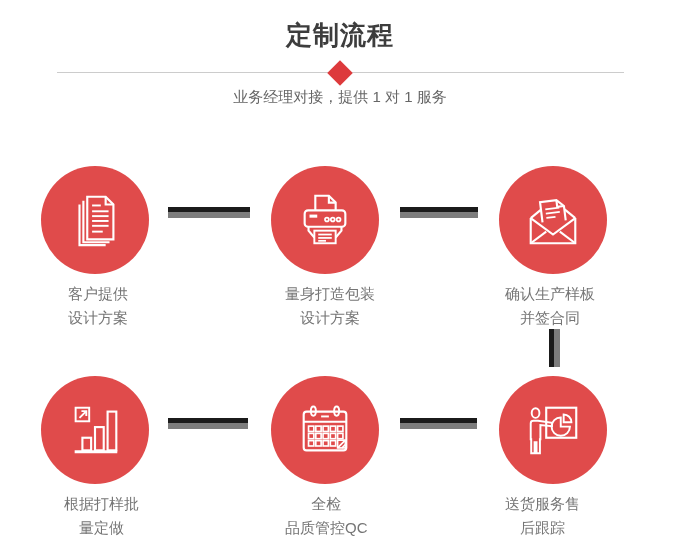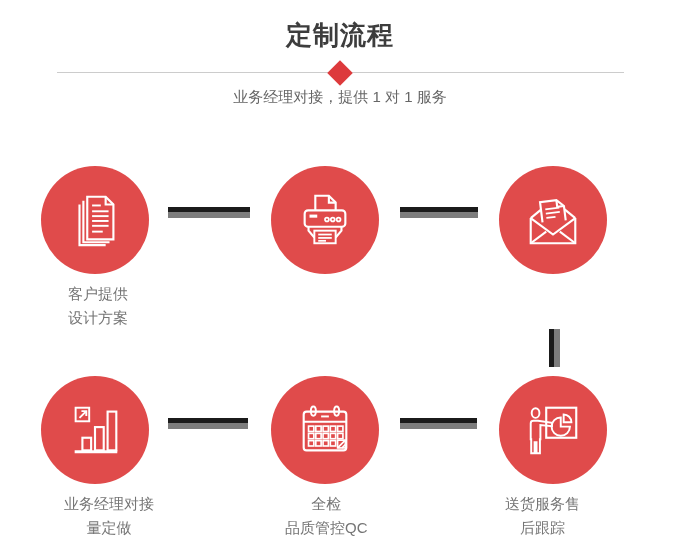--- a/index.html
+++ b/index.html
@@ -89,52 +89,60 @@
       <circle cx="40" cy="31.5" r="2" stroke-width="1.8"></circle>
       <circle cx="46" cy="31.5" r="2" stroke-width="1.8"></circle>
       <path d="M15,39 V43 L21,50"></path>
       <path d="M49,39 V43 L43,50"></path>
       <rect x="21" y="43" width="22" height="13" stroke-width="2"></rect>
       <path d="M25,47 H39" stroke-width="1.8"></path>
       <path d="M25,50.5 H39" stroke-width="1.8"></path>
       <path d="M25,53.5 H33" stroke-width="1.8"></path>
     </svg>
   </div>
+  <div class="step-label" id="l2">
+    <div>量身打造包装</div>
+    <div>设计方案</div>
+  </div>
 
   <div class="circle" id="c3">
     <svg width="62" height="62" viewBox="0 0 64 64" fill="none" stroke="#ffffff" stroke-width="2.2">
       <path d="M9,30 L20,21"></path>
       <path d="M55,30 L44,21"></path>
       <g transform="rotate(-7 32 24)">
         <path d="M20,33 V12 H37 L44,19 V34"></path>
         <path d="M37,12 V19 H44"></path>
         <path d="M24.5,20 H39" stroke-width="1.9"></path>
         <path d="M24.5,24.5 H39" stroke-width="1.9"></path>
         <path d="M24.5,29 H34" stroke-width="1.9"></path>
       </g>
       <path d="M9,30 L32,47 L55,30"></path>
       <path d="M9,30 V56 H55 V30"></path>
       <path d="M9,56 L25,44"></path>
       <path d="M55,56 L39,44"></path>
     </svg>
   </div>
+  <div class="step-label" id="l3">
+    <div>确认生产样板</div>
+    <div>并签合同</div>
+  </div>
 
   <div class="circle" id="c4">
     <svg width="62" height="62" viewBox="0 0 64 64" fill="none" stroke="#ffffff" stroke-width="2.2">
       <path d="M11,54.5 H55" stroke-width="3.2"></path>
       <rect x="19" y="40" width="9" height="13"></rect>
       <rect x="32" y="29" width="9" height="24"></rect>
       <rect x="45" y="13" width="9" height="40"></rect>
       <rect x="12" y="9" width="14" height="14" stroke-width="2"></rect>
       <path d="M16,19.5 L22.5,13" stroke-width="2"></path>
       <path d="M18,12.5 H23 V17.5" stroke-width="2"></path>
     </svg>
   </div>
   <div class="step-label" id="l4">
-    <div>业务经理对接</div>
+    <div>根据打样批</div>
     <div>量定做</div>
   </div>
 
   <div class="circle" id="c5">
     <svg width="62" height="62" viewBox="0 0 64 64" fill="none" stroke="#ffffff" stroke-width="2.2">
       <rect x="10" y="13" width="44" height="40" rx="3"></rect>
       <path d="M10,23.5 H54"></path>
       <ellipse cx="20" cy="12.5" rx="2.6" ry="4.8" stroke-width="2"></ellipse>
       <ellipse cx="44" cy="12.5" rx="2.6" ry="4.8" stroke-width="2"></ellipse>
       <path d="M28,18 H36" stroke-width="2"></path>

